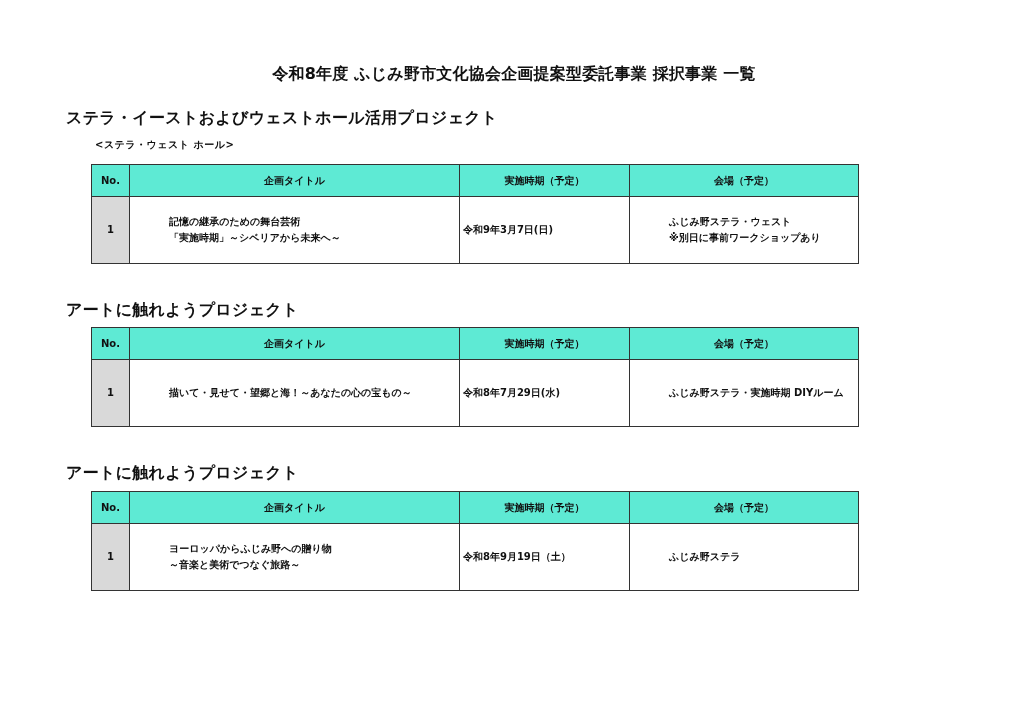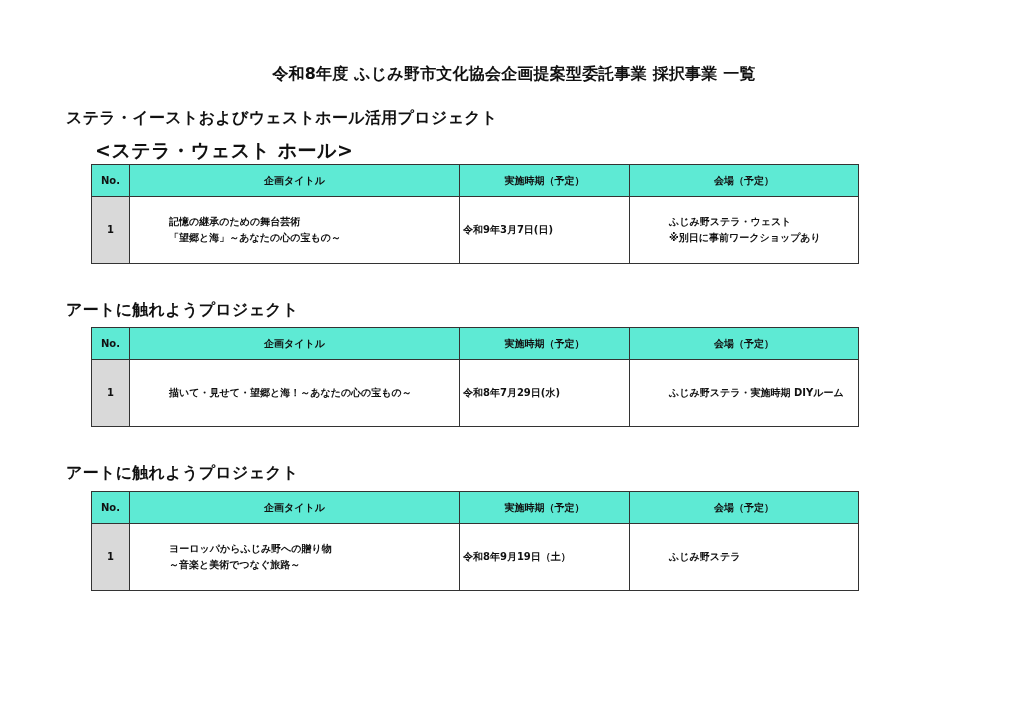--- a/index.html
+++ b/index.html
@@ -30,21 +30,21 @@
       position: absolute;
       left: 66px;
       font-size: 16px;
       font-weight: bold;
       letter-spacing: 0.3px;
       font-family: Liberation Mono, monospace;
     }
     .sub-heading {
       position: absolute;
       left: 95px;
-      font-size: 19px;
+      font-size: 10px;
       font-weight: bold;
       letter-spacing: 0.5px;
       text-align: right;
     }
     table.proj-table {
       position: absolute;
       left: 91px;
       width: 767px;
       border-collapse: collapse;
       table-layout: fixed;
@@ -103,21 +103,21 @@
         <th>企画タイトル</th>
         <th>実施時期（予定）</th>
         <th>会場（予定）</th>
       </tr>
     </thead>
     <tbody>
       <tr>
         <td class="col-no">1</td>
         <td>
           <span class="line">記憶の継承のための舞台芸術</span>
-          <span class="line">「望郷と海」～あなたの心の宝もの～</span>
+          <span class="line">「実施時期」～シベリアから未来へ～</span>
         </td>
         <td>令和9年3月7日(日)</td>
         <td>
           <span class="line">ふじみ野ステラ・ウェスト</span>
           <span class="line">※別日に事前ワークショップあり</span>
         </td>
       </tr>
     </tbody>
   </table>
 

